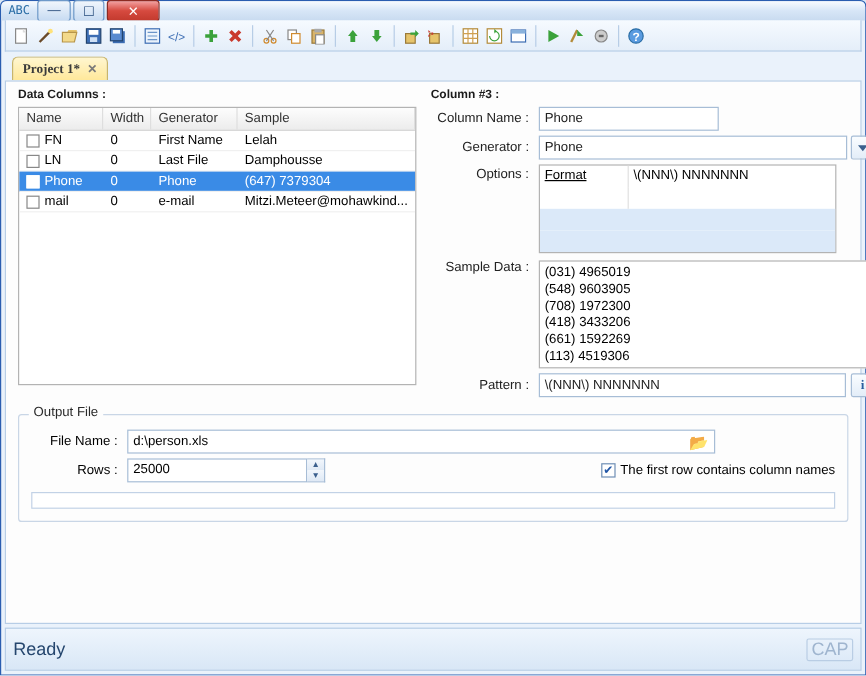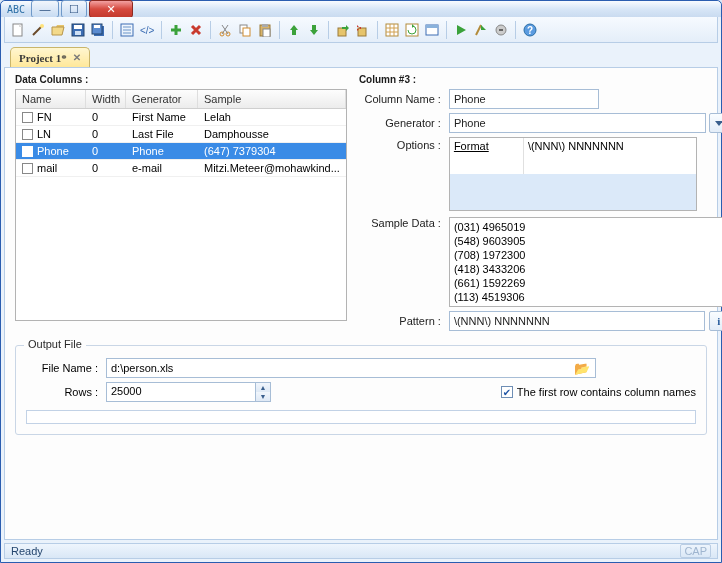--- a/index.html
+++ b/index.html
@@ -53,21 +53,21 @@
   .filerow .lab{width:80px; text-align:right; padding-right:8px;}
   .longbox{flex:0 0 490px; border:1px solid #a7bdd6; background:#fff; height:20px; padding:2px 4px; display:flex; align-items:center; position:relative;}
   .folderico{position:absolute; right:4px; top:2px; font-size:13px;}
   .spin{display:flex;}
   .spin .box{width:150px; height:20px; border:1px solid #a7bdd6; background:#fff; padding:2px 4px;}
   .spin .btns{display:flex; flex-direction:column; border:1px solid #a7bdd6; border-left:0;}
   .spin .btns div{width:14px;height:9px; background:linear-gradient(#f1f6fc,#dfe9f5); font-size:7px; text-align:center; line-height:9px; color:#3a5f8d;}
   .chkline{display:flex; align-items:center; gap:4px;}
   .chkbox{width:12px;height:12px;border:1px solid #6e8eb5; background:#fff; display:flex; align-items:center; justify-content:center; font-size:10px; color:#2156a6;}
   .progress{height:14px; border:1px solid #c2d2e6; background:#fff; margin-top:8px;}
-  .statusbar{height:16px; background:linear-gradient(#eef5fd,#d9e7f6); border:1px solid #b7cde6; margin:0 3px 3px 3px; display:flex; align-items:center; padding:0 6px; font-size:11px; color:#25466e; justify-content:space-between;}
+  .statusbar{height:36px; background:linear-gradient(#eef5fd,#d9e7f6); border:1px solid #b7cde6; margin:0 3px 3px 3px; display:flex; align-items:center; padding:0 6px; font-size:15px; color:#25466e; justify-content:space-between;}
   .cap{border:1px solid #b9cde4; padding:0 3px; color:#9fb5cf; border-radius:2px;}
   svg{display:block;}
 </style>
 </head>
 <body>
 
 <div class="window">
 
   <div class="titlebar">
     <span class="appicon">ABC</span>

